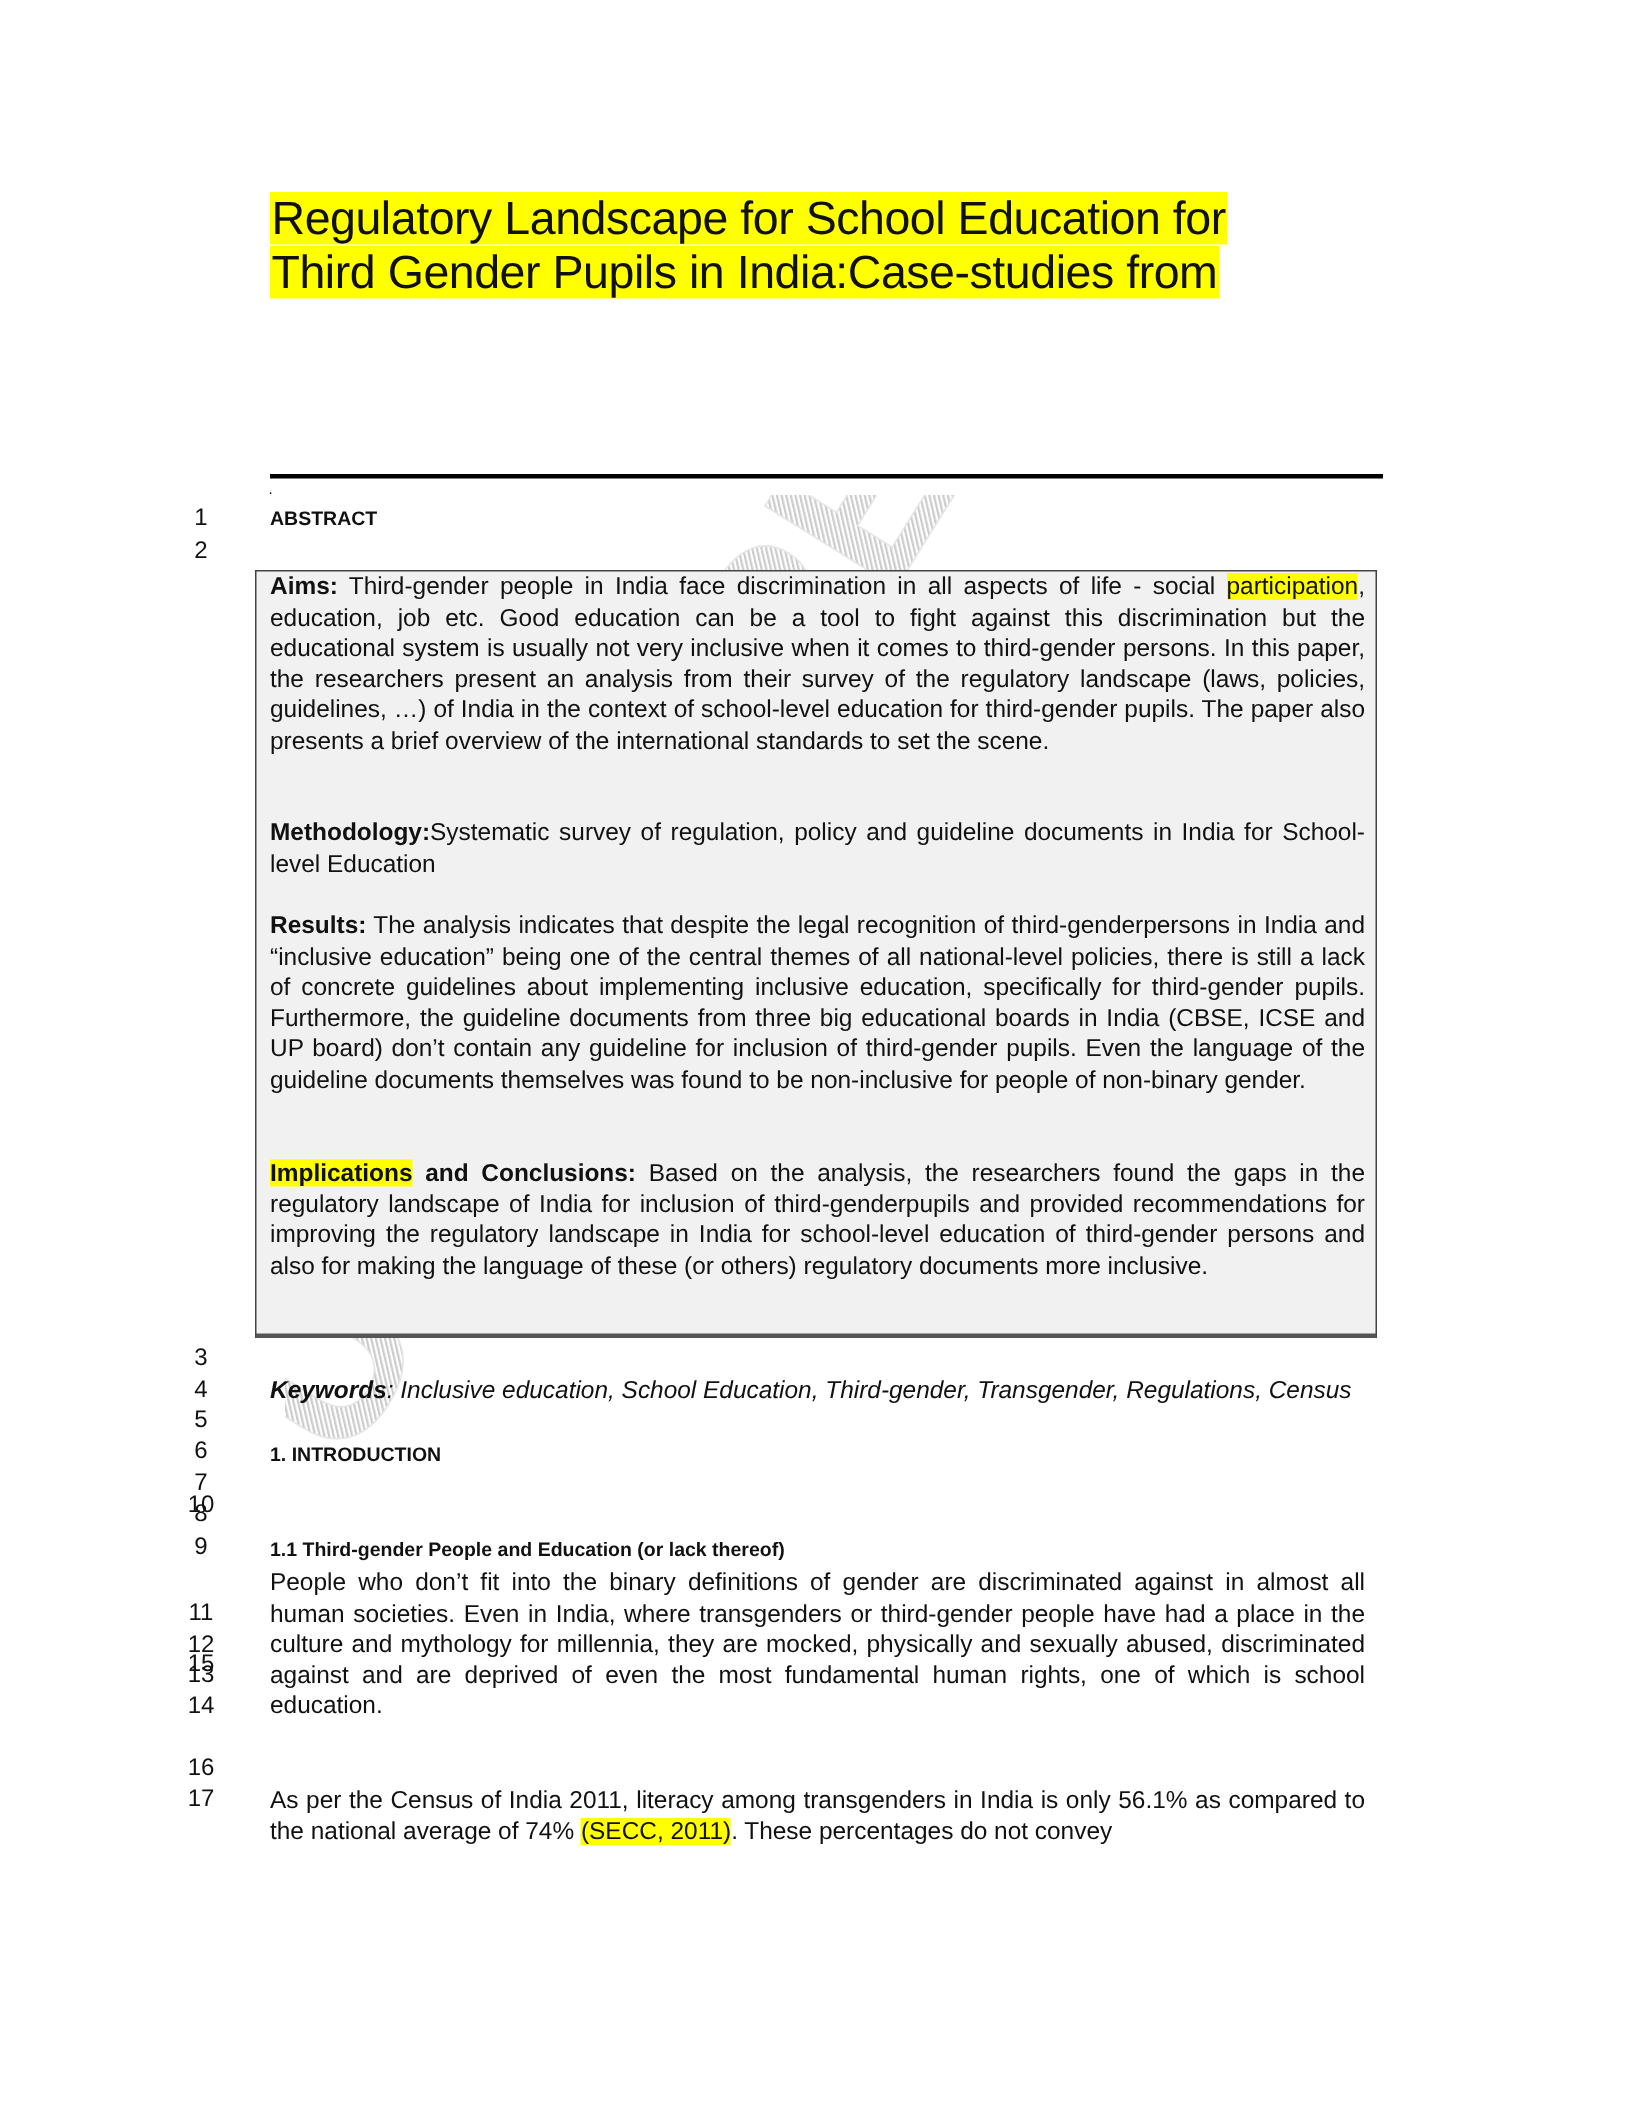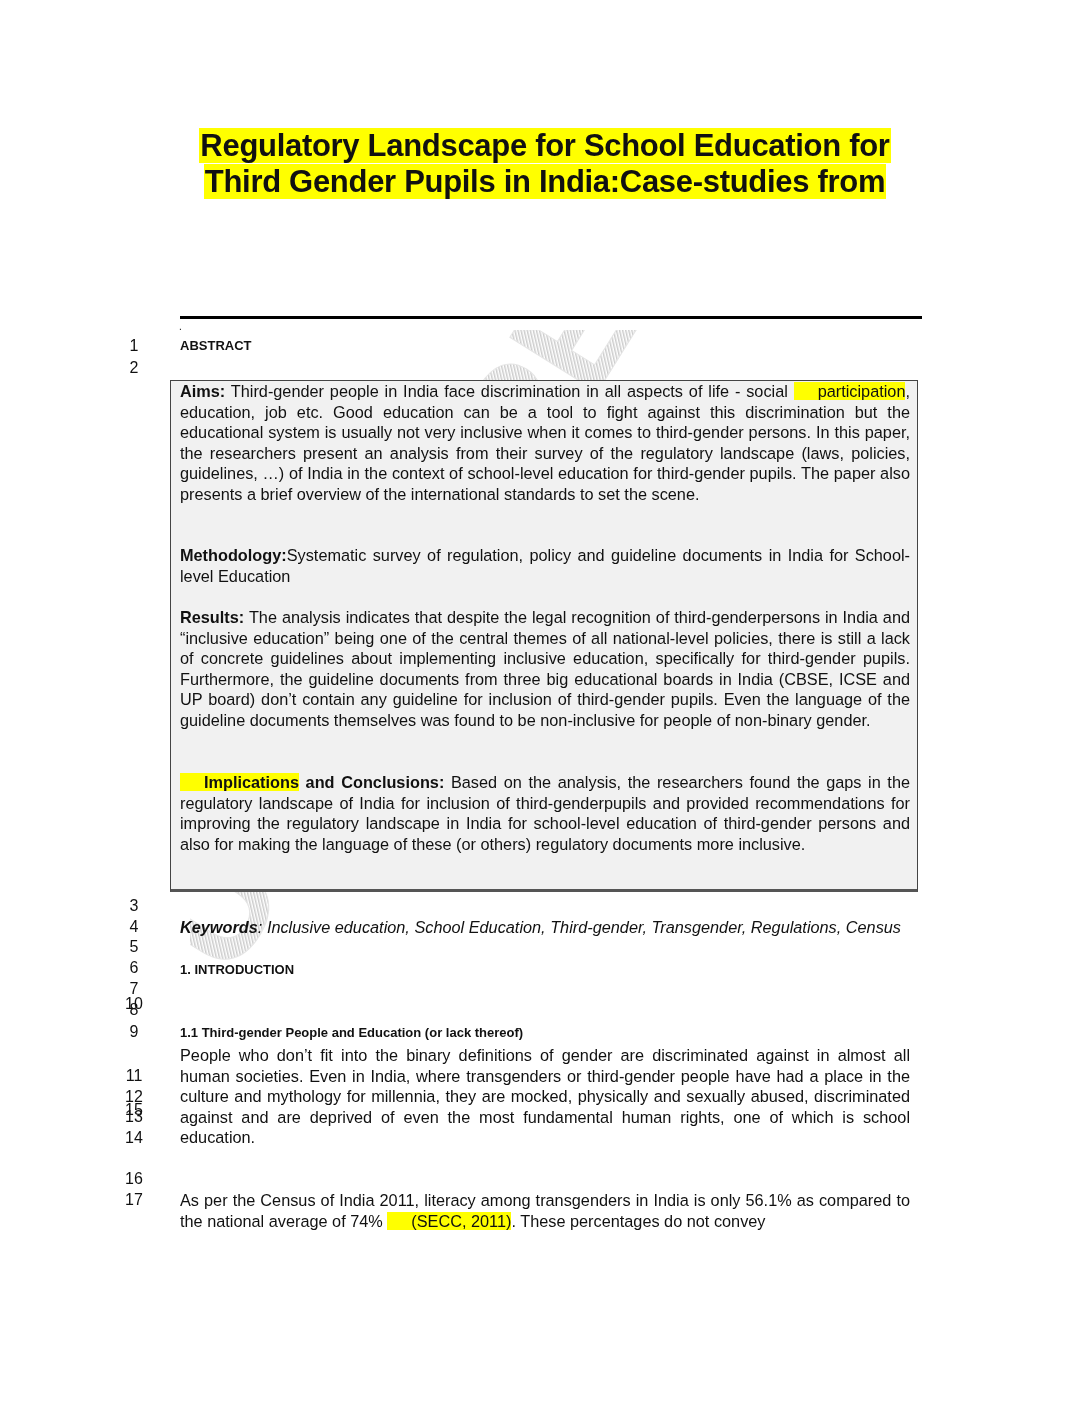--- a/index.html
+++ b/index.html
@@ -1,29 +1,29 @@
 <!DOCTYPE html>
 <html><head>
 <meta charset="utf-8">
 <style>
   html, body { margin: 0; padding: 0; background: #ffffff; }
   body { width: 1088px; height: 1408px; position: relative; overflow: hidden;
          font-family: "Liberation Sans", sans-serif; color: #111; }
-  .title { position: absolute; left: 180px; top: 128px; width: 730px; text-align: center;
-           font-weight: bold; font-size: 31px; line-height: 36px; letter-spacing: -0.3px; }
+  .title { position: absolute; left: 180px; top: 128px; width: 730px; text-align: left;
+           font-weight: normal; font-size: 31px; line-height: 36px; letter-spacing: -0.3px; }
   .title span.hl { background: #ffff00; padding: 0 1px; }
   .rule { position: absolute; left: 180px; top: 316px; width: 742px; height: 3px; background: #000; }
   .dot { position: absolute; left: 179px; top: 322px; font-size: 10px; line-height: 10px; }
   .ln { position: absolute; left: 120px; width: 28px; text-align: center; font-size: 16px; line-height: 20px; }
   .heading { position: absolute; left: 180px; font-weight: bold; font-size: 13px; line-height: 22px; }
   .abstract-box { position: absolute; left: 170px; top: 380px; width: 748px; height: 512px;
                   background: #f1f1f1; border: 1px solid #444; border-bottom: 3px solid #555; box-sizing: border-box; }
   .para { position: absolute; left: 180px; width: 730px; font-size: 16.3px; line-height: 20.6px; text-align: justify; }
   .para b { font-weight: bold; margin-top: 22px; }
-  .hl { background: #ffff00; padding-left: 24px; }
+  .hl { background: #ffff00; }
   .kw { font-style: italic; }
   .watermark { position: absolute; left: 190px; top: 330px; width: 760px; height: 760px; pointer-events: none; }
 </style>
 </head>
 <body>
 
 <svg class="watermark" viewBox="0 0 760 760">
   <defs>
     <pattern id="hatch" width="3" height="3" patternUnits="userSpaceOnUse" patternTransform="rotate(45)">
       <rect width="1.5" height="3" fill="#bbb"></rect>

